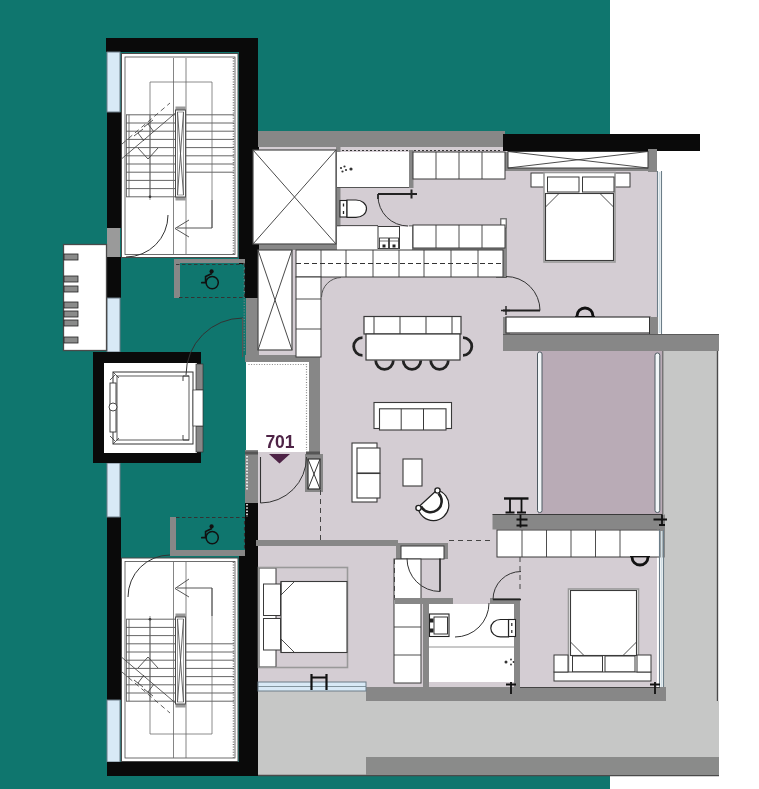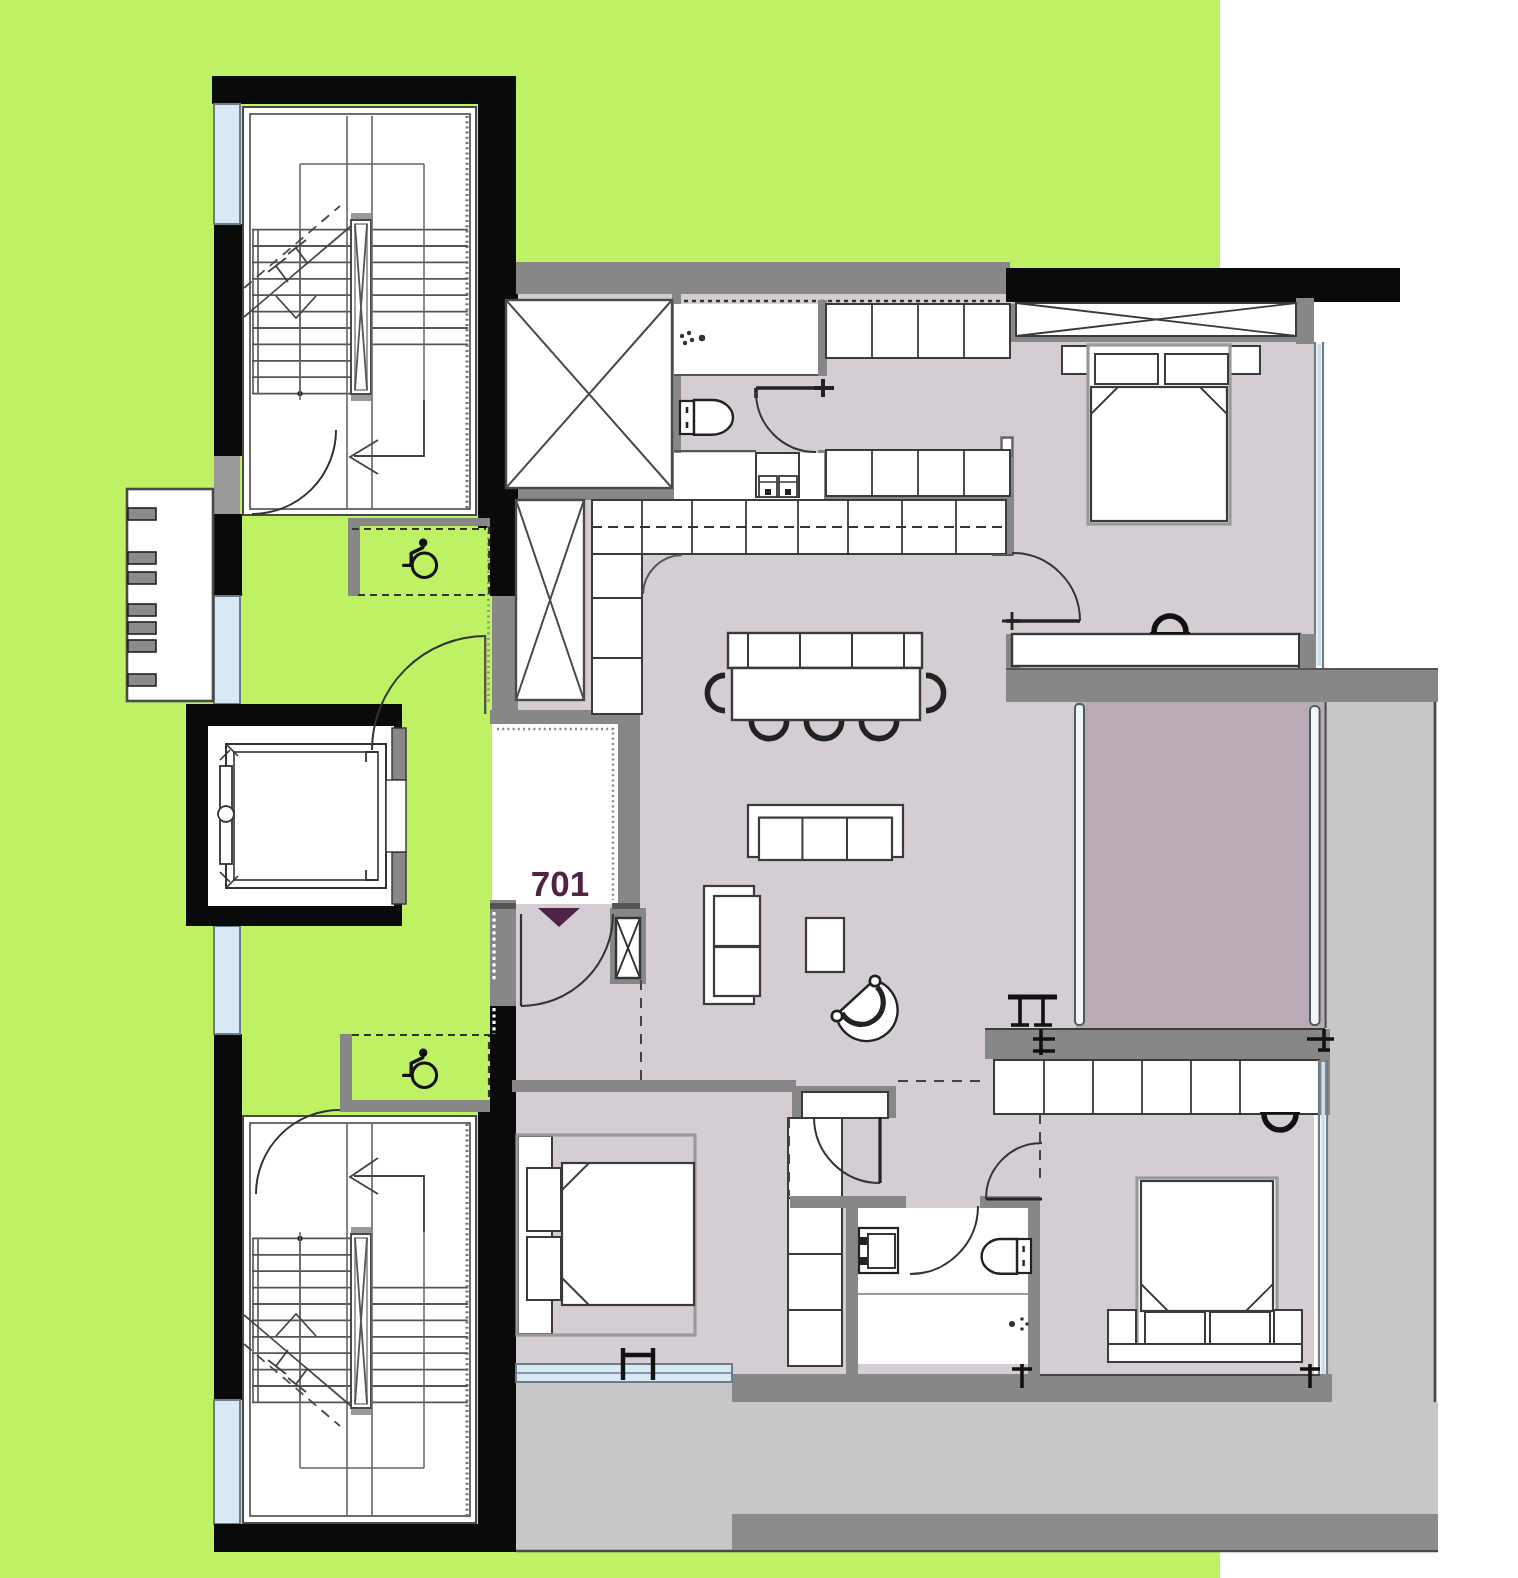--- a/index.html
+++ b/index.html
@@ -1,17 +1,17 @@
 <!DOCTYPE html>
 <html><head>
 <meta charset="utf-8">
 <style>
 html,body{margin:0;padding:0;background:#ffffff;}
 *{font-family:"Liberation Sans", sans-serif;}
-#plan{position:relative;width:610px;height:789px;background:#bef264;}
+#plan{position:relative;width:610px;height:789px;background:#0f766e;}
 </style>
 </head>
 <body>
 
 <div id="plan">
 <svg width="759" height="789" viewBox="0 0 759 789">
 
 <g>
 <rect x="258" y="147" width="399" height="543" fill="#d4cdd3"></rect>
 </g>

